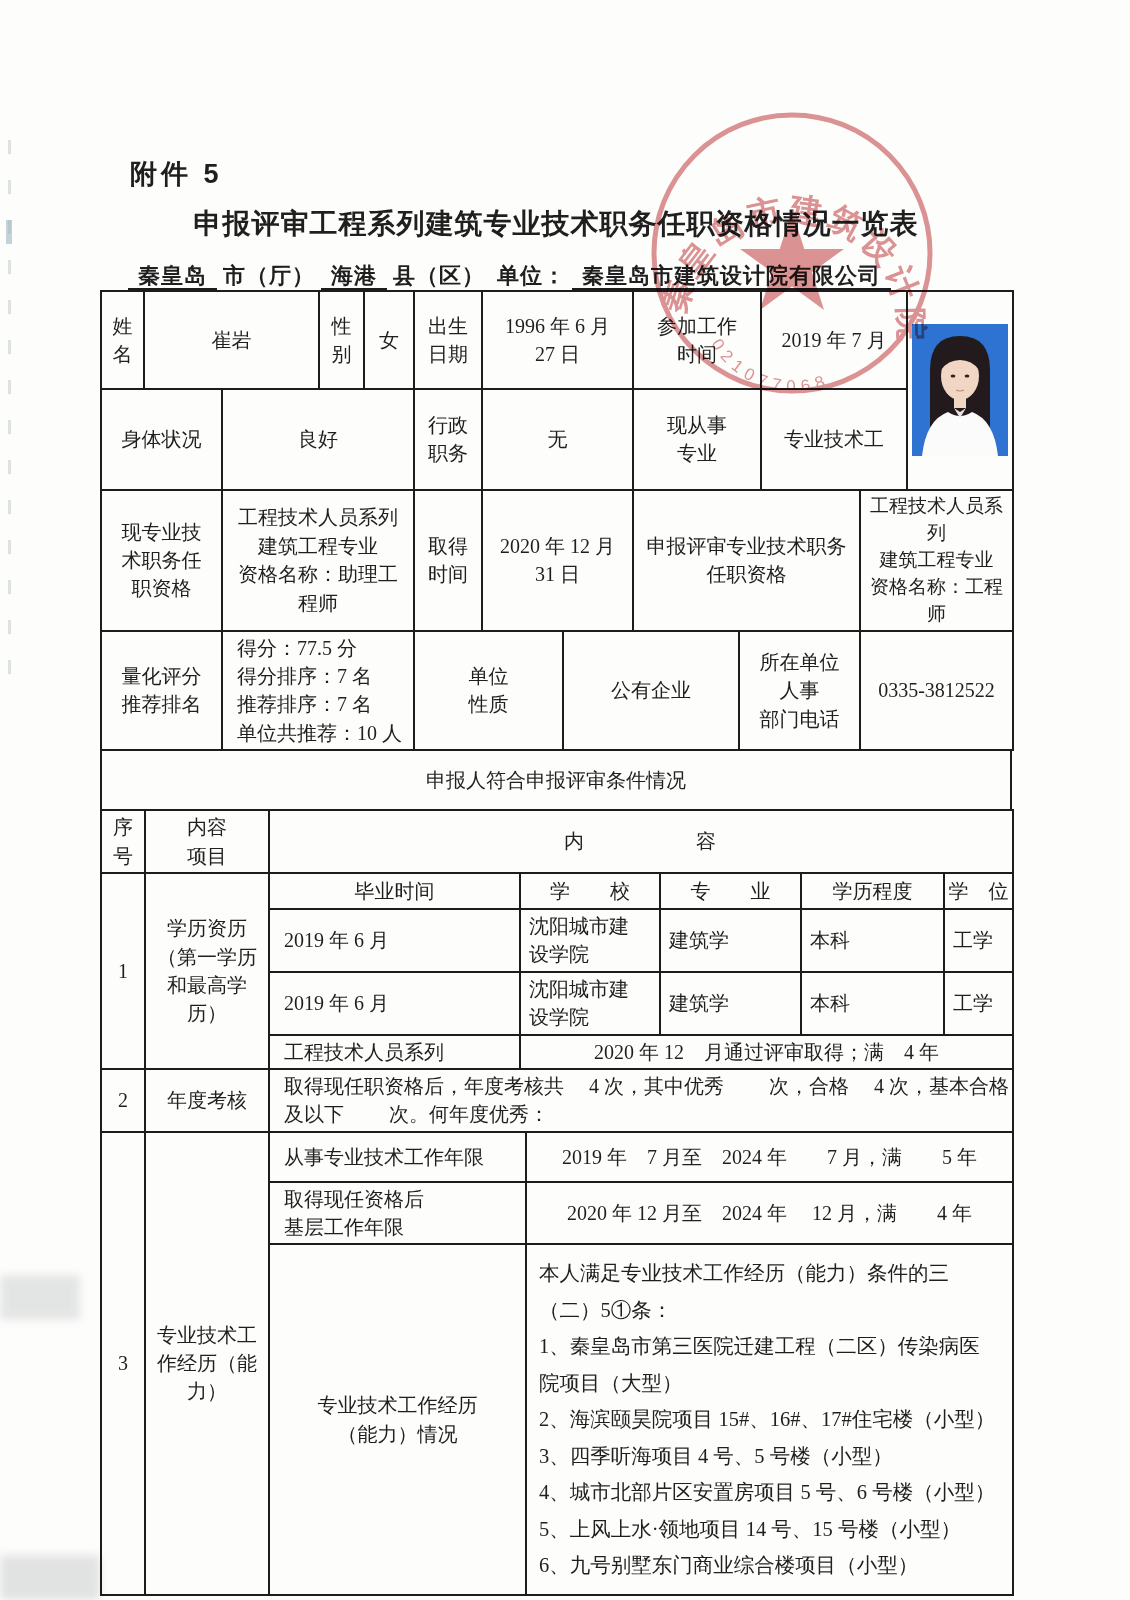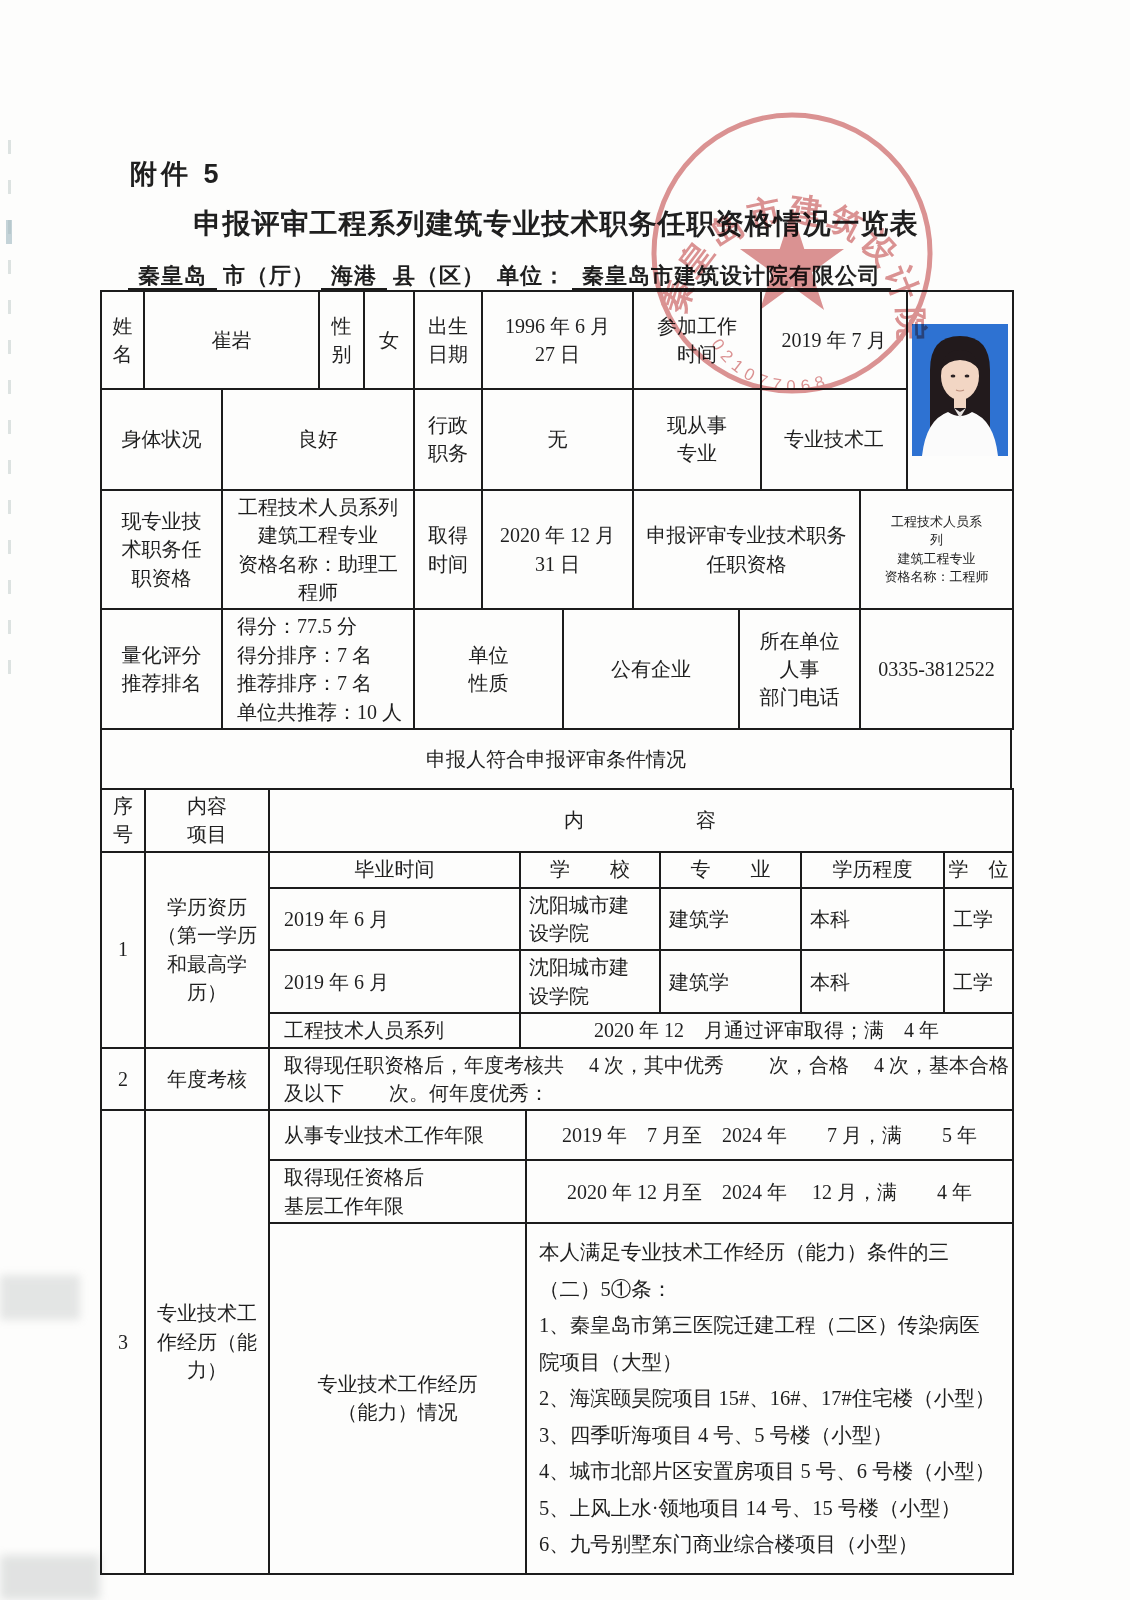--- a/index.html
+++ b/index.html
@@ -34,21 +34,21 @@
   table{border-collapse:collapse;table-layout:fixed;width:912px;}
   table + table{margin-top:-2px;}
   td{
     border:2px solid #1c1c1c;
     text-align:center;vertical-align:middle;
     font-size:20px;line-height:1.42;
     white-space:pre-line;
     padding:2px 3px;
     overflow:hidden;
   }
-  td.small{font-size:13px;}
+  td.small{font-size:19px;}
   td.left{text-align:left;padding-left:14px;}
   td.content-list{
     text-align:left;padding:10px 12px;
     font-size:20.5px;line-height:1.78;vertical-align:top;
   }
   td.photo-cell{padding:4px;}
   .spread{letter-spacing:2px;font-family:Liberation Serif, serif;}
   
   .stamp{
     position:absolute;left:622px;top:103px;

